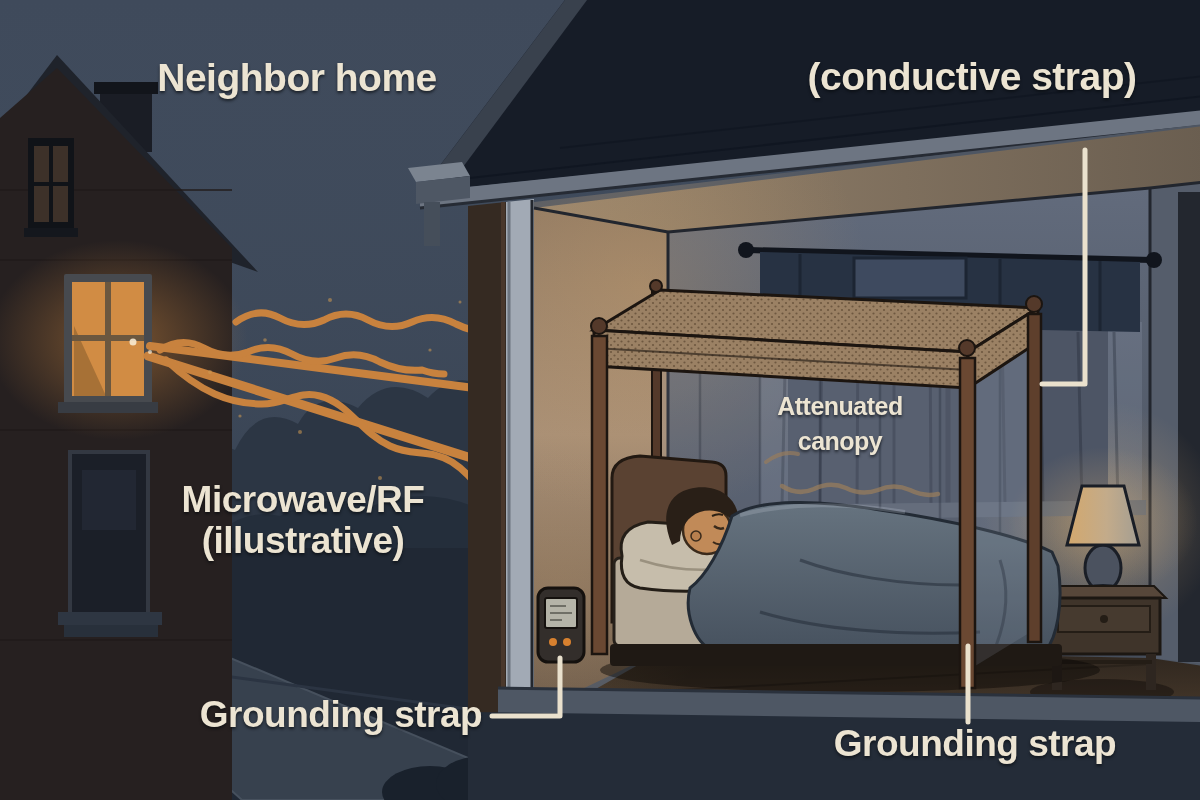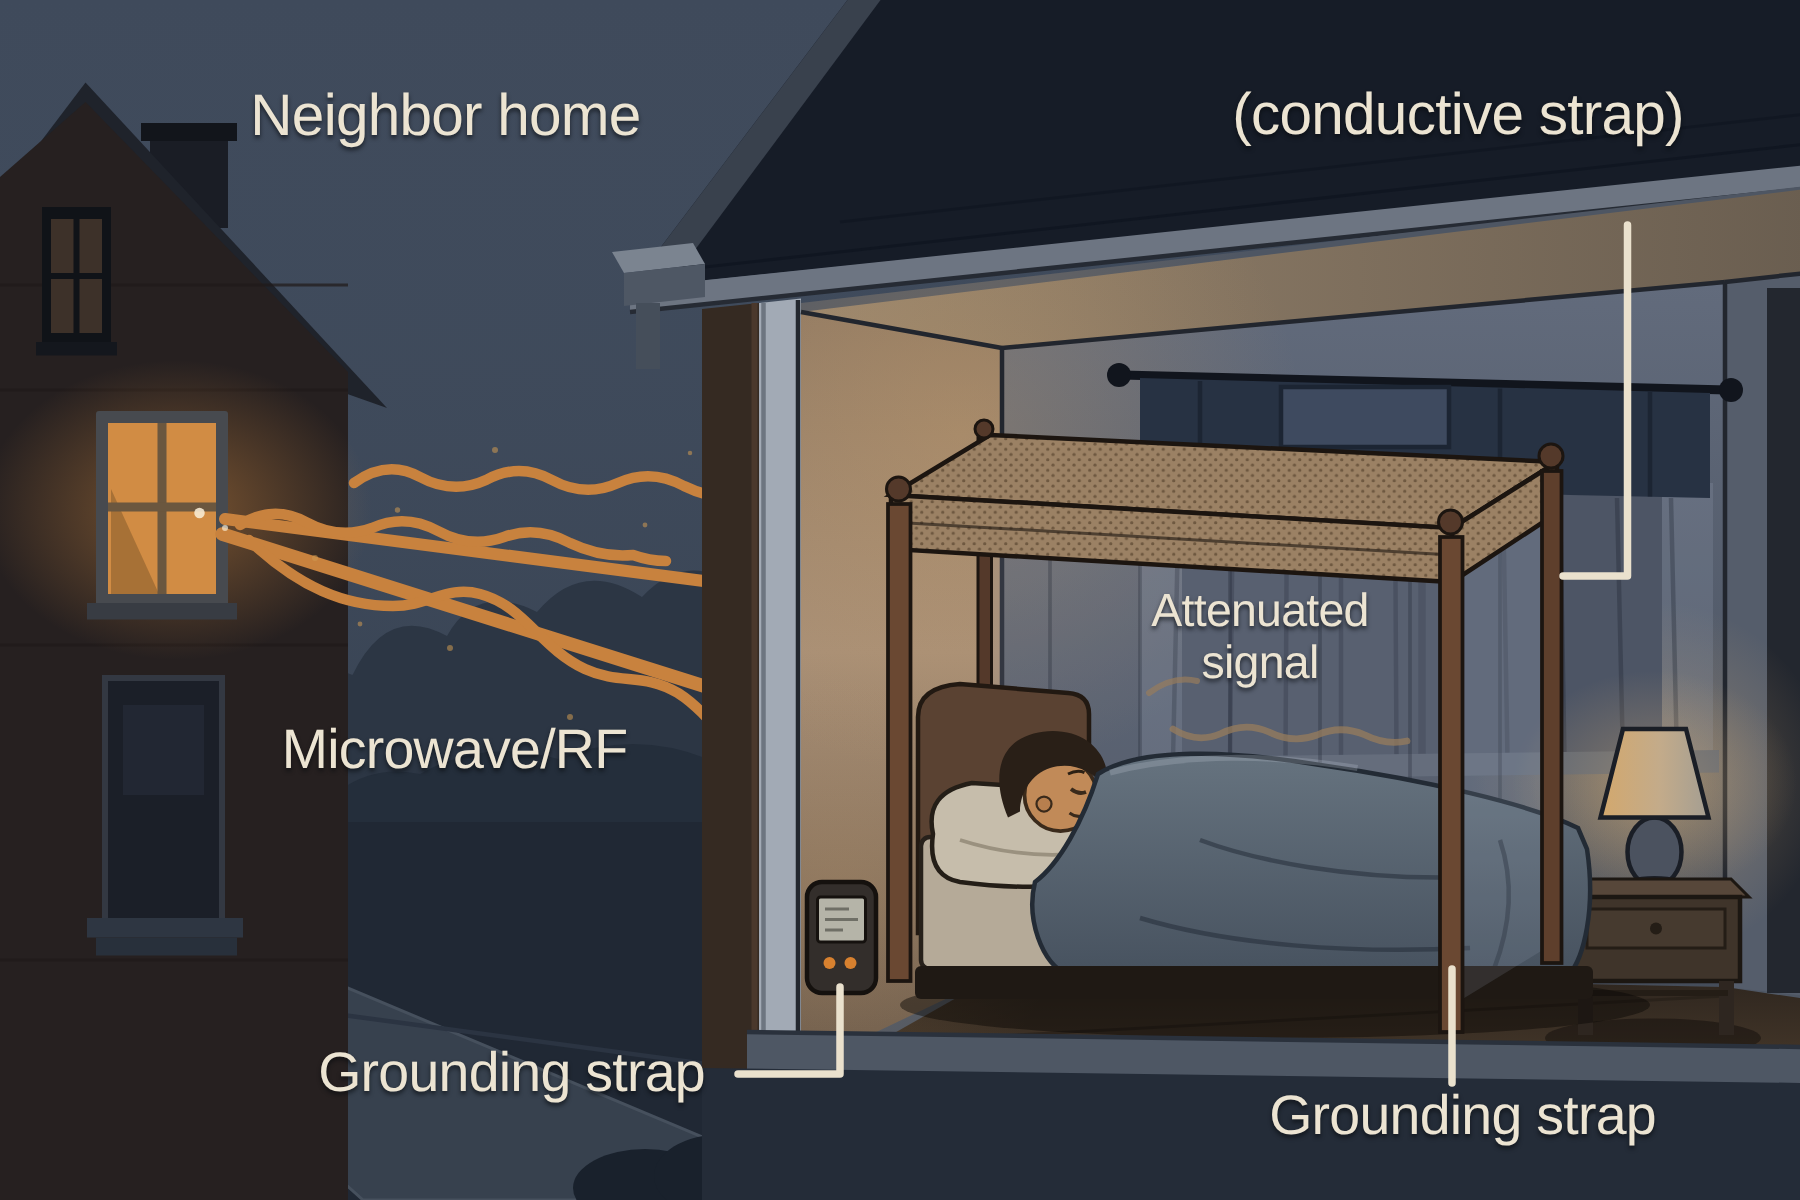--- a/index.html
+++ b/index.html
@@ -1,24 +1,24 @@
 <!DOCTYPE html>
 <html><head>
 <meta charset="utf-8">
 <style>
   html,body{margin:0;padding:0;background:#20262f;}
   #stage{position:relative;width:1200px;height:800px;overflow:hidden;
          font-family:"Liberation Sans",sans-serif;background:#3f4a5b;}
   #stage svg{position:absolute;left:0;top:0;}
-  .label{position:absolute;transform:translateX(-50%);color:#ece4d2;font-weight:400;
+  .label{position:absolute;transform:translateX(-50%);color:#ece4d2;font-weight:700;
          text-align:center;white-space:nowrap;letter-spacing:-0.5px;
          text-shadow:0 2px 3px rgba(8,10,14,.65);}
   .lbl-xl{font-size:39px;line-height:43px;}
   .lbl-lg{font-size:37px;line-height:41px;}
-  .lbl-md{font-size:31px;line-height:35px;}
+  .lbl-md{font-size:25px;line-height:35px;}
 </style>
 </head>
 <body>
 
 <div id="stage">
 
 <svg viewBox="0 0 1200 800" width="1200" height="800">
   <defs>
     <linearGradient id="gSky" x1="0" y1="0" x2="0" y2="1">
       <stop offset="0" stop-color="#445062"></stop>
@@ -326,24 +326,25 @@
 </svg>
 
 <div class="label lbl-xl" style="left:297px;top:56px;">Neighbor home</div>
 
 <div class="label lbl-xl" style="left:972px;top:55px;">
   <div>(conductive strap)</div>
 </div>
 
 <div class="label lbl-lg" style="left:303px;top:479px;">
   <div>Microwave/RF</div>
+  <div>(illustrative)</div>
 </div>
 
 <div class="label lbl-md" style="left:840px;top:389px;">
   <div>Attenuated</div>
-  <div>signal</div>
+  <div>canopy</div>
 </div>
 
 <div class="label lbl-lg" style="left:341px;top:694px;">Grounding strap</div>
 
 <div class="label lbl-lg" style="left:975px;top:723px;">Grounding strap</div>
 
 </div>
 
 </body></html>

